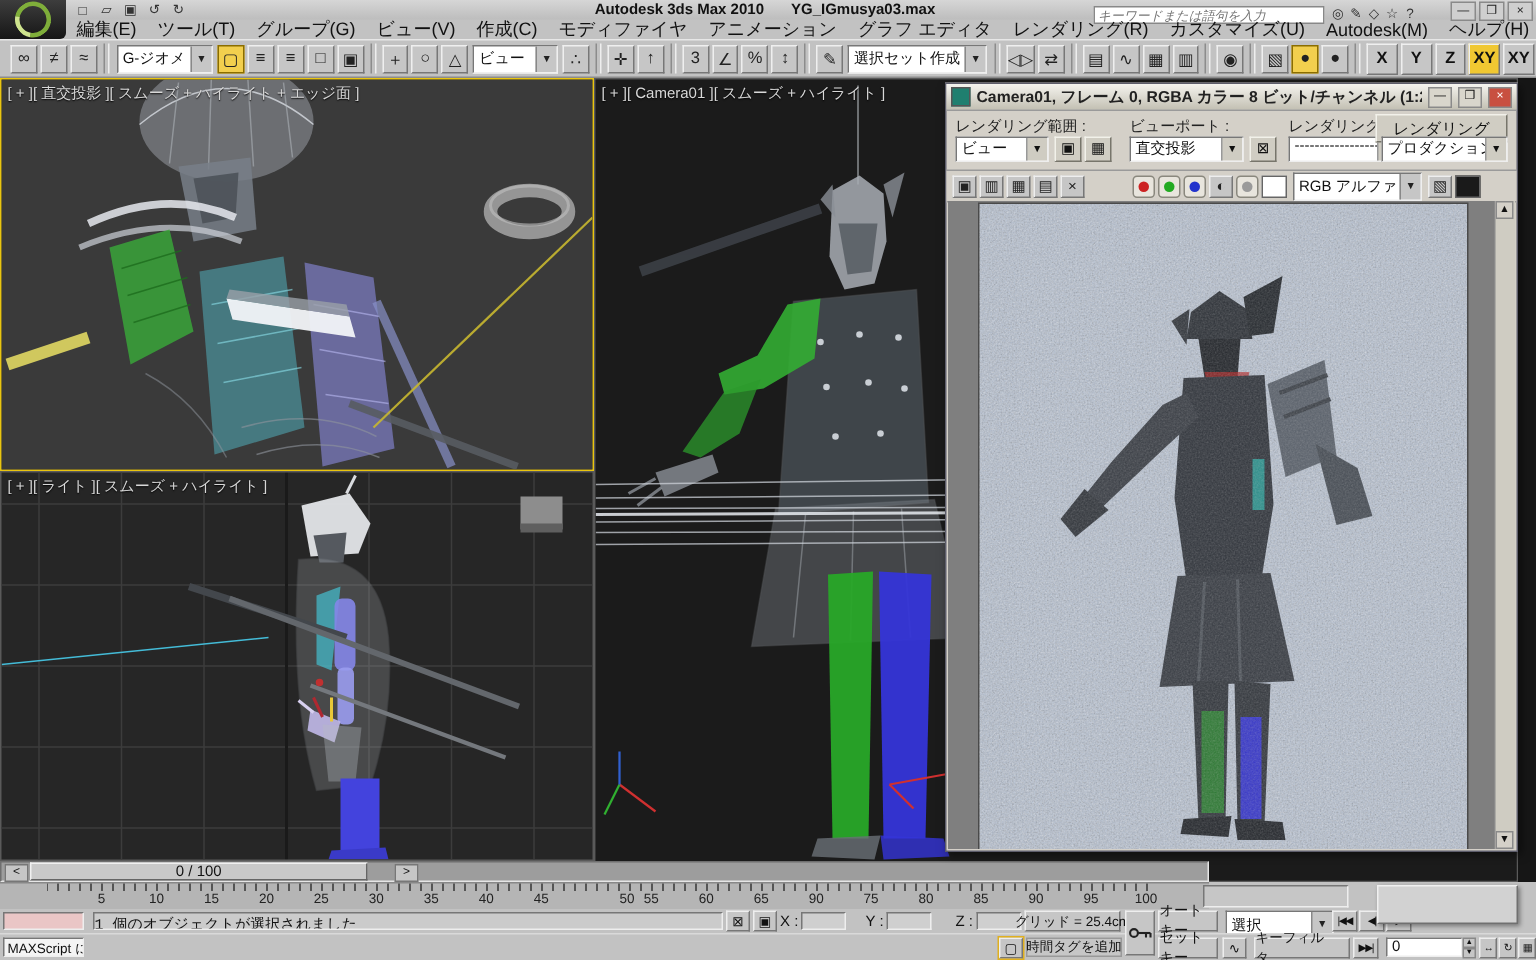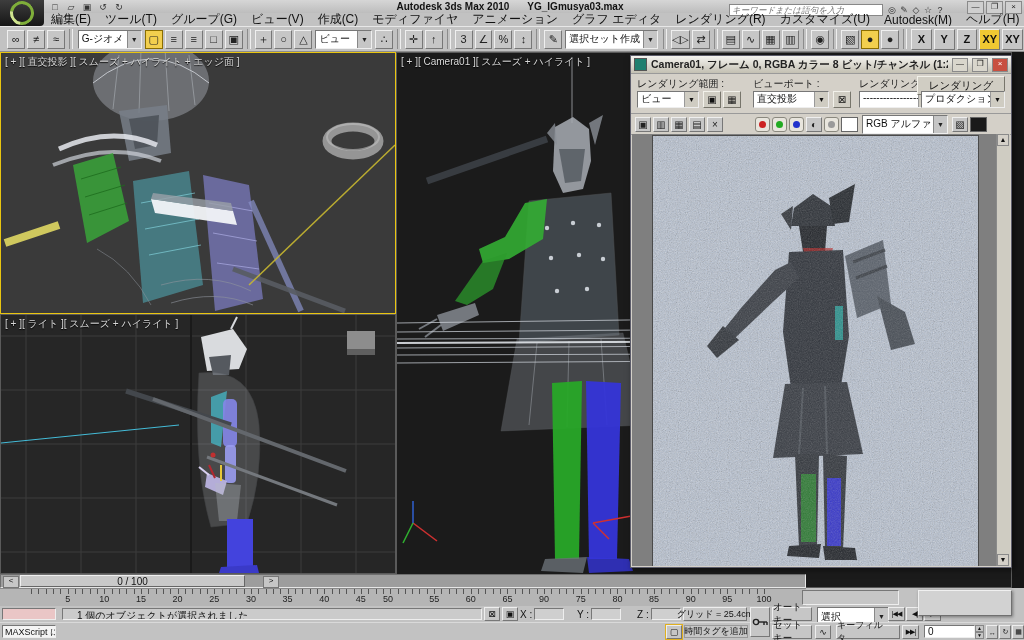--- a/index.html
+++ b/index.html
@@ -81,21 +81,21 @@
      background:repeating-linear-gradient(90deg,#555 0 1px,transparent 1px 7.33px);}
   .ruler-num{position:absolute;top:5px;font-size:9px;color:#222;transform:translateX(-50%);}
   #ruler-box{position:absolute;left:802px;top:2px;width:95px;height:13px;background:#c6c6c6;border:1px solid;border-color:#777 #eee #eee #777;}
   
   #status1{position:absolute;left:0;top:606px;width:1024px;height:16px;background:#c2c2c2;}
   #status2{position:absolute;left:0;top:622px;width:1024px;height:18px;background:#c2c2c2;border-top:1px solid #d9d9d9;}
   .sunk{border:1px solid;border-color:#777 #eee #eee #777;box-sizing:border-box;background:#cbcbcb;}
   .raised{border:1px solid;border-color:#eee #777 #777 #eee;box-sizing:border-box;background:#c6c6c6;}
   #listener-pink{position:absolute;left:2px;top:2px;width:54px;height:12px;background:#eac6c6;}
   #listener-white{position:absolute;left:2px;top:2px;width:54px;height:13px;background:#f4f4f4;font-size:9px;padding:0 2px;white-space:nowrap;overflow:hidden;}
-  #status-line{position:absolute;left:62px;top:2px;width:420px;height:12px;font-size:10px;padding:0 14px;white-space:nowrap;overflow:hidden;}
+  #status-line{position:absolute;left:62px;top:2px;width:420px;height:12px;font-size:10px;padding:0 0;white-space:nowrap;overflow:hidden;font-family:Liberation Mono, monospace;}
   #prompt-line{position:absolute;left:62px;top:2px;width:601px;height:13px;font-size:10px;padding:0 4px;white-space:nowrap;overflow:hidden;}
   .mini-btn{position:absolute;width:16px;height:14px;display:flex;align-items:center;justify-content:center;font-size:9px;}
   .coord-lab{position:absolute;top:3px;font-size:10px;}
   .coord-field{position:absolute;top:2px;width:30px;height:12px;background:#cfcfcf;}
   #grid-info{position:absolute;left:683px;top:1px;width:64px;height:14px;font-size:9px;display:flex;align-items:center;justify-content:center;white-space:nowrap;}
   #time-tag{position:absolute;left:684px;top:2px;width:64px;height:13px;font-size:9px;display:flex;align-items:center;justify-content:center;white-space:nowrap;background:#c6c6c6;border:1px solid #999;box-sizing:border-box;}
   #key-btn{position:absolute;left:750px;top:607px;width:20px;height:30px;z-index:3;display:flex;align-items:center;justify-content:center;}
   .kbtn{position:absolute;width:40px;height:14px;font-size:9.5px;display:flex;align-items:center;justify-content:center;}
   .pb-btn{position:absolute;width:17px;height:14px;font-size:7px;display:flex;align-items:center;justify-content:center;letter-spacing:-1px;}
   #frame-field{position:absolute;left:924px;top:2px;width:51px;height:13px;background:#fff;font-size:10px;padding:0 3px;}
@@ -500,21 +500,21 @@
       <div id="ruler-nums">
           <span class="ruler-num" style="left: 67.65px;">5</span>
           <span class="ruler-num" style="left: 104.3px;">10</span>
           <span class="ruler-num" style="left: 140.95px;">15</span>
           <span class="ruler-num" style="left: 177.6px;">20</span>
           <span class="ruler-num" style="left: 214.25px;">25</span>
           <span class="ruler-num" style="left: 250.9px;">30</span>
           <span class="ruler-num" style="left: 287.55px;">35</span>
           <span class="ruler-num" style="left: 324.2px;">40</span>
           <span class="ruler-num" style="left: 360.85px;">45</span>
-          <span class="ruler-num" style="left: 388px; text-align: right;">50</span>
+          <span class="ruler-num" style="left: 418px; text-align: right;">50</span>
           <span class="ruler-num" style="left: 434.15px;">55</span>
           <span class="ruler-num" style="left: 470.8px;">60</span>
           <span class="ruler-num" style="left: 507.45px;">65</span>
           <span class="ruler-num" style="left: 544.1px;">90</span>
           <span class="ruler-num" style="left: 580.75px;">75</span>
           <span class="ruler-num" style="left: 617.4px;">80</span>
           <span class="ruler-num" style="left: 654.05px;">85</span>
           <span class="ruler-num" style="left: 690.7px;">90</span>
           <span class="ruler-num" style="left: 727.35px;">95</span>
           <span class="ruler-num" style="left: 764px;">100</span>

